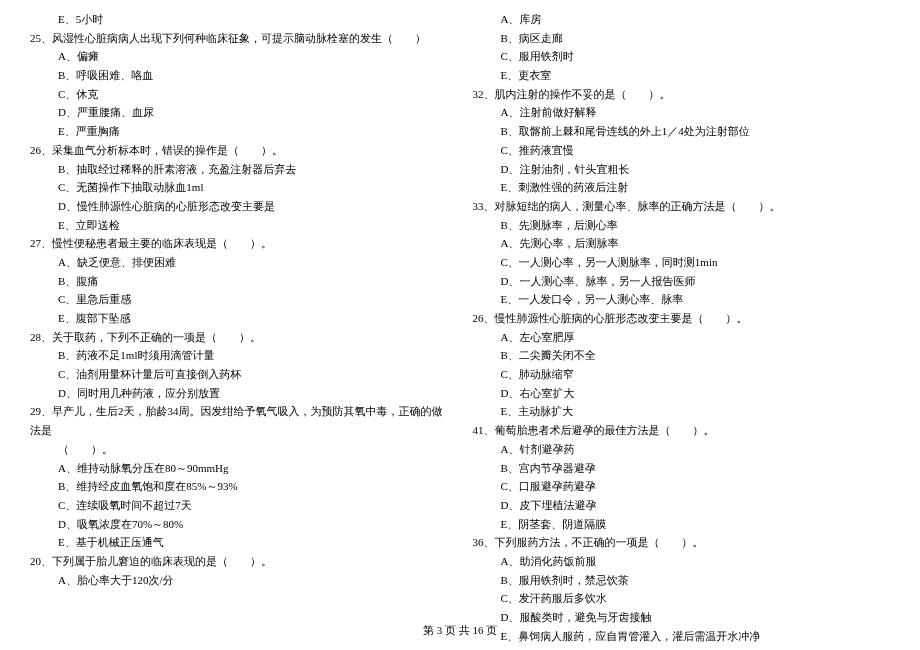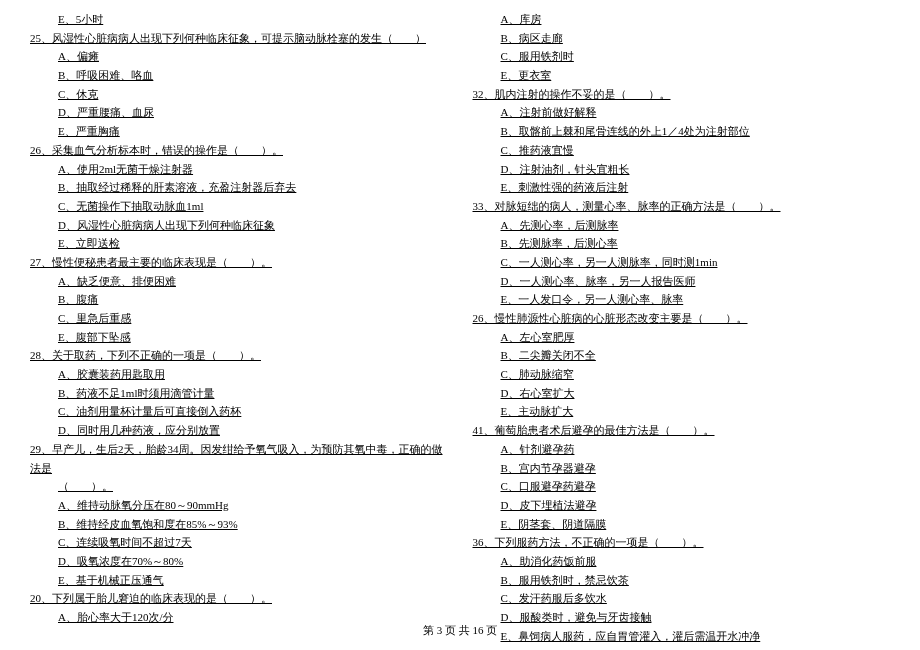--- a/index.html
+++ b/index.html
@@ -14,21 +14,20 @@
       font-family: "SimSun", "宋体", serif;
       font-size: 11px;
       color: #000000;
       padding: 10px 30px;
       position: relative;
     }
     .columns {
       display: flex;
       gap: 25px;
       height: 600px;
-      text-decoration: underline;
     }
     .column {
       flex: 1;
       line-height: 1.7;
     }
     .option-indent {
       padding-left: 28px;
     }
     .question-line {
       padding-left: 0;
@@ -51,32 +50,30 @@
 <div class="columns">
   <div class="column">
     <div class="option-indent">E、5小时</div>
     <div class="question-line">25、风湿性心脏病病人出现下列何种临床征象，可提示脑动脉栓塞的发生（　　）</div>
     <div class="option-indent">A、偏瘫</div>
     <div class="option-indent">B、呼吸困难、咯血</div>
     <div class="option-indent">C、休克</div>
     <div class="option-indent">D、严重腰痛、血尿</div>
     <div class="option-indent">E、严重胸痛</div>
     <div class="question-line">26、采集血气分析标本时，错误的操作是（　　）。</div>
-    <div class="option-indent">A、使用2ml无菌干燥注射器</div>
     <div class="option-indent">B、抽取经过稀释的肝素溶液，充盈注射器后弃去</div>
     <div class="option-indent">C、无菌操作下抽取动脉血1ml</div>
-    <div class="option-indent">D、风湿性心脏病病人出现下列何种临床征象</div>
+    <div class="option-indent">D、慢性肺源性心脏病的心脏形态改变主要是</div>
     <div class="option-indent">E、立即送检</div>
     <div class="question-line">27、慢性便秘患者最主要的临床表现是（　　）。</div>
     <div class="option-indent">A、缺乏便意、排便困难</div>
     <div class="option-indent">B、腹痛</div>
     <div class="option-indent">C、里急后重感</div>
     <div class="option-indent">E、腹部下坠感</div>
     <div class="question-line">28、关于取药，下列不正确的一项是（　　）。</div>
-    <div class="option-indent">A、胶囊装药用匙取用</div>
     <div class="option-indent">B、药液不足1ml时须用滴管计量</div>
     <div class="option-indent">C、油剂用量杯计量后可直接倒入药杯</div>
     <div class="option-indent">D、同时用几种药液，应分别放置</div>
     <div class="question-line">29、早产儿，生后2天，胎龄34周。因发绀给予氧气吸入，为预防其氧中毒，正确的做法是</div>
     <div class="question-continue">（　　）。</div>
     <div class="option-indent">A、维持动脉氧分压在80～90mmHg</div>
     <div class="option-indent">B、维持经皮血氧饱和度在85%～93%</div>
     <div class="option-indent">C、连续吸氧时间不超过7天</div>
     <div class="option-indent">D、吸氧浓度在70%～80%</div>
     <div class="option-indent">E、基于机械正压通气</div>
@@ -90,22 +87,22 @@
     <div class="option-indent">B、病区走廊</div>
     <div class="option-indent">C、服用铁剂时</div>
     <div class="option-indent">E、更衣室</div>
     <div class="question-line">32、肌内注射的操作不妥的是（　　）。</div>
     <div class="option-indent">A、注射前做好解释</div>
     <div class="option-indent">B、取髂前上棘和尾骨连线的外上1／4处为注射部位</div>
     <div class="option-indent">C、推药液宜慢</div>
     <div class="option-indent">D、注射油剂，针头宜粗长</div>
     <div class="option-indent">E、刺激性强的药液后注射</div>
     <div class="question-line">33、对脉短绌的病人，测量心率、脉率的正确方法是（　　）。</div>
+    <div class="option-indent">B、先测脉率，后测心率</div>
     <div class="option-indent">A、先测心率，后测脉率</div>
-    <div class="option-indent">B、先测脉率，后测心率</div>
     <div class="option-indent">C、一人测心率，另一人测脉率，同时测1min</div>
     <div class="option-indent">D、一人测心率、脉率，另一人报告医师</div>
     <div class="option-indent">E、一人发口令，另一人测心率、脉率</div>
     <div class="question-line">26、慢性肺源性心脏病的心脏形态改变主要是（　　）。</div>
     <div class="option-indent">A、左心室肥厚</div>
     <div class="option-indent">B、二尖瓣关闭不全</div>
     <div class="option-indent">C、肺动脉缩窄</div>
     <div class="option-indent">D、右心室扩大</div>
     <div class="option-indent">E、主动脉扩大</div>
     <div class="question-line">41、葡萄胎患者术后避孕的最佳方法是（　　）。</div>

